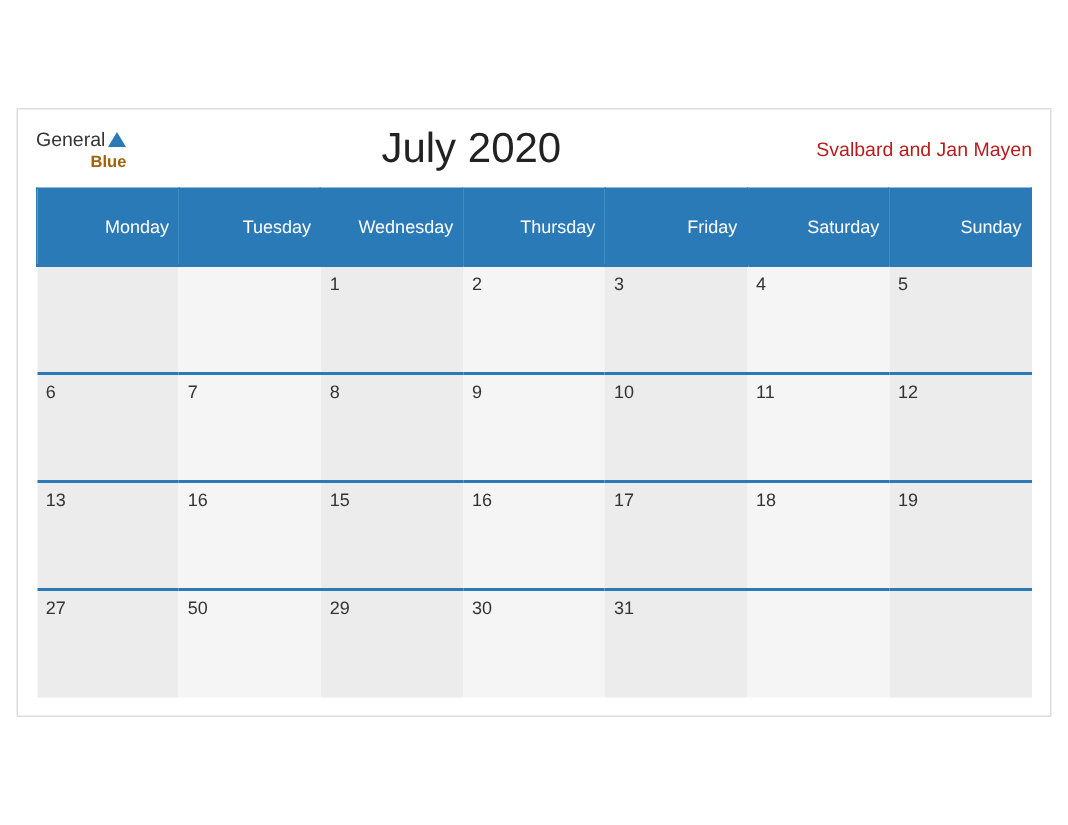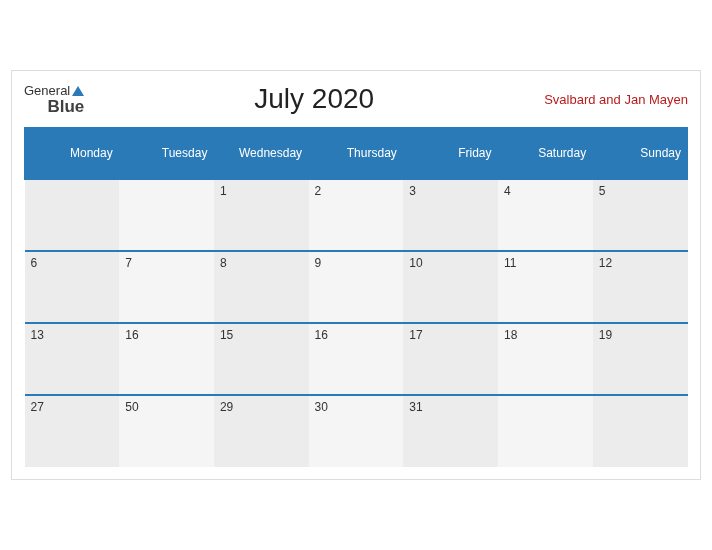--- a/index.html
+++ b/index.html
@@ -29,22 +29,22 @@
       flex-direction: column;
       align-items: flex-end;
       line-height: 1.1;
     }
     .logo-general {
       font-size: 13px;
       color: #333;
       font-weight: normal;
     }
     .logo-blue {
-      font-size: 17px;
-      color: #404040;
+      font-size: 11px;
+      color: #a16207;
       font-weight: bold;
     }
     .logo-triangle {
       display: inline-block;
       width: 0;
       height: 0;
       border-left: 6px solid transparent;
       border-right: 6px solid transparent;
       border-bottom: 10px solid #2a7ab8;
       margin-left: 2px;

